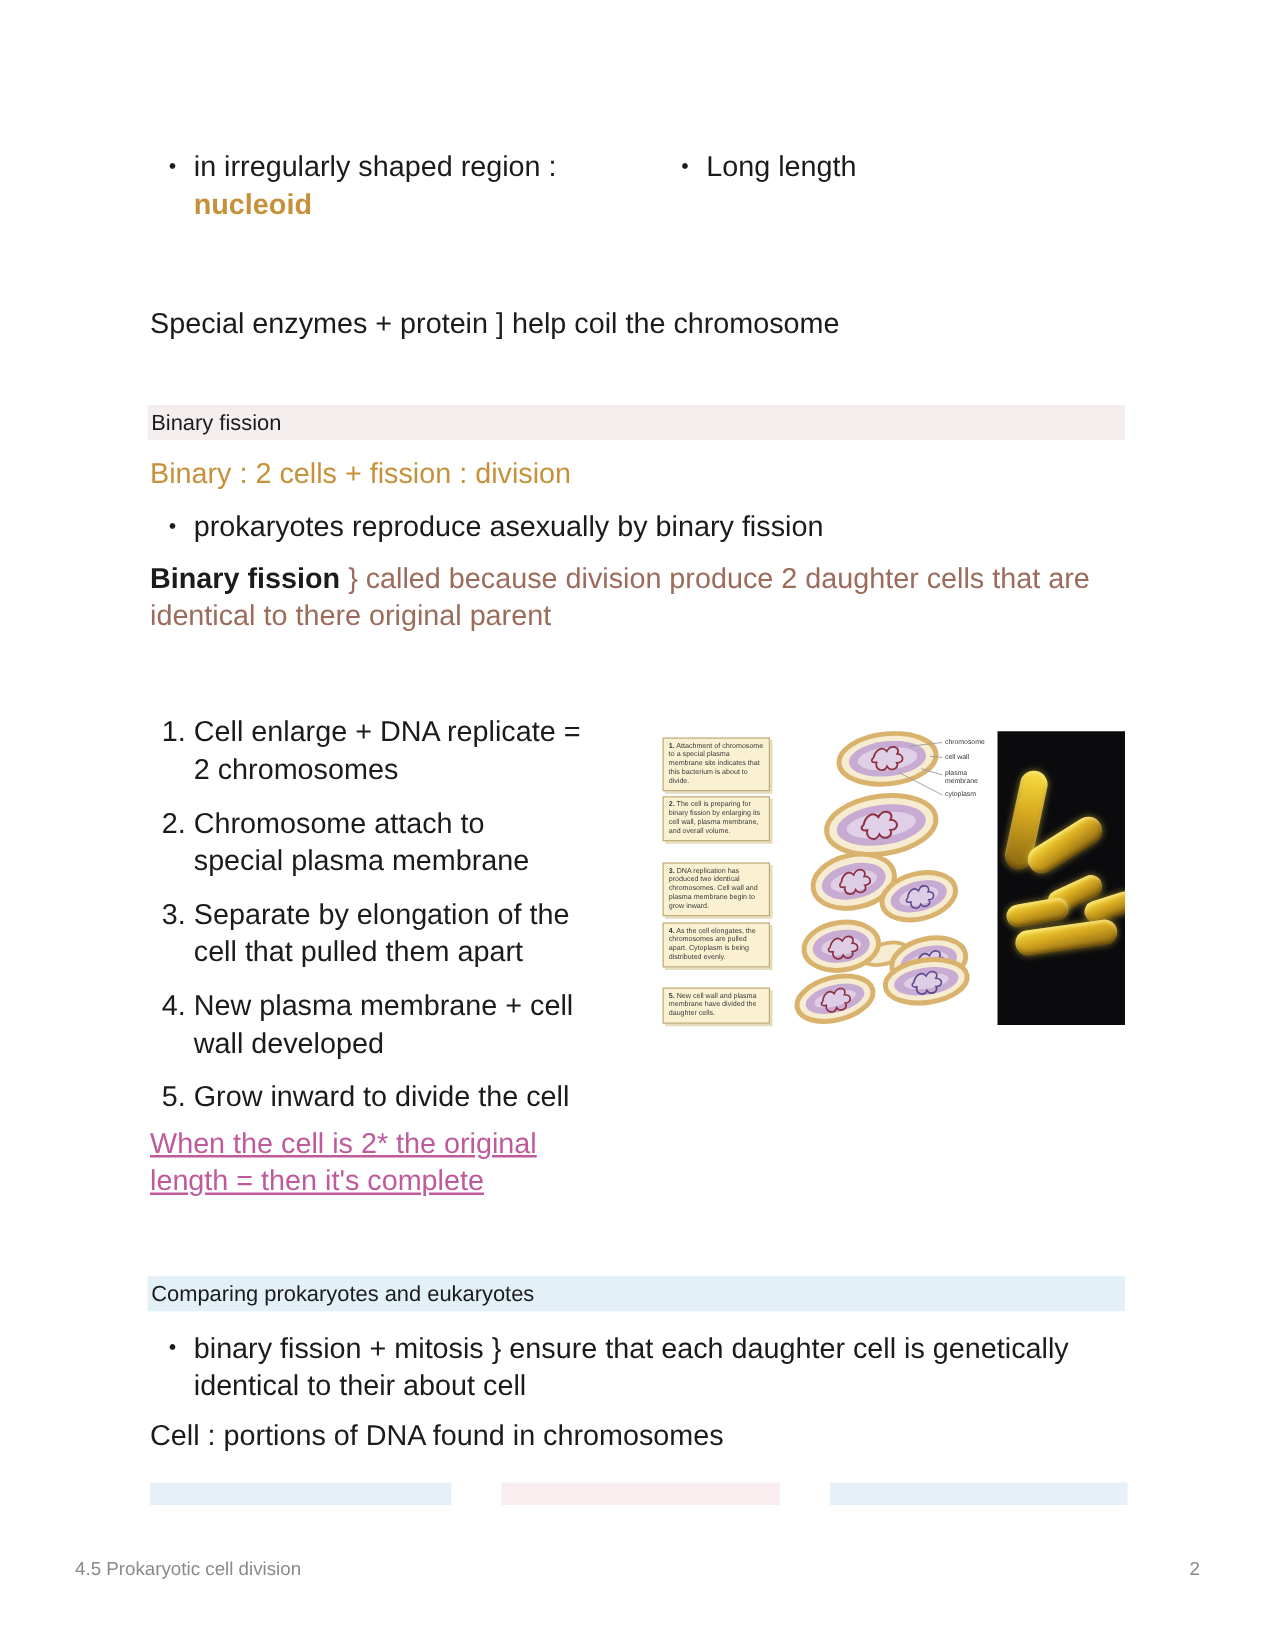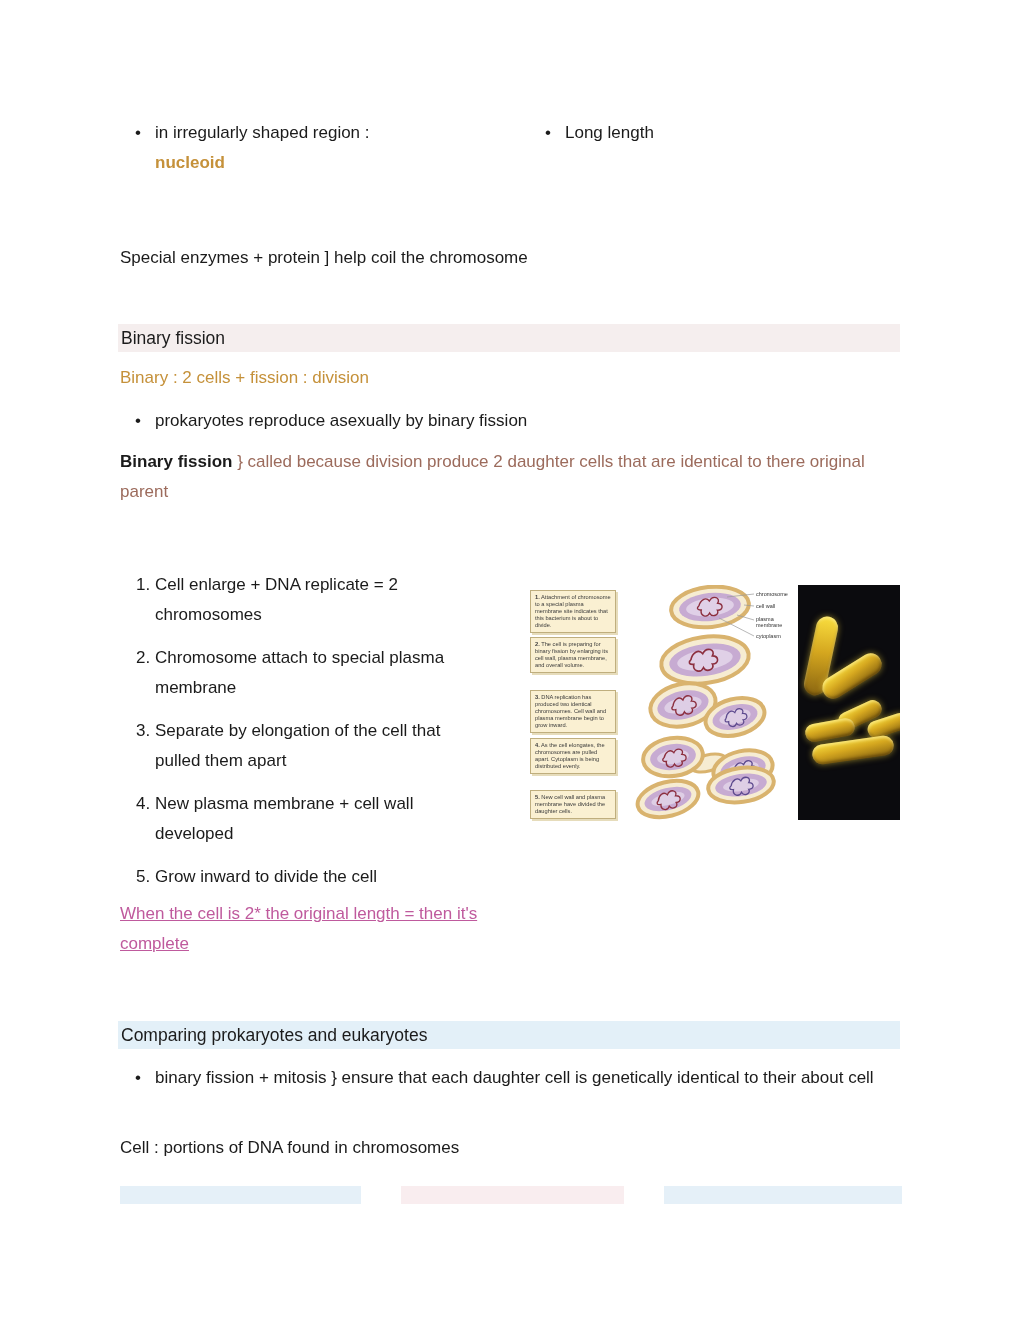--- a/index.html
+++ b/index.html
@@ -1,20 +1,20 @@
 <!DOCTYPE html>
 <html><head>
 <meta charset="utf-8">
 <style>
   html,body{margin:0;padding:0;background:#ffffff;}
   .page{
     position:relative;width:1020px;height:1320px;background:#ffffff;overflow:hidden;
     font-family:"Liberation Sans","DejaVu Sans",sans-serif;color:#1b1b1b;
   }
-  .blk{position:absolute;font-size:17px;line-height:30px;}
+  .blk{position:absolute;font-size:23px;line-height:30px;}
   .bold{font-weight:bold;}
   .gold{color:#c5913a;}
   .rose{color:#9c6b5c;}
   .magenta{color:#bf5a9d;}
   ul.doc{list-style:none;margin:0;padding:0;}
   ul.doc>li{position:relative;padding-left:35px;}
   ul.doc>li+li{margin-top:14px;}
   ul.doc>li::before{content:"\2022";position:absolute;left:15px;top:0;font-size:17px;color:#1b1b1b;}
   ol.doc{margin:0;padding-left:35px;}
   ol.doc>li{margin-bottom:13px;}
@@ -199,14 +199,18 @@
       <li>binary fission + mitosis } ensure that each daughter cell is genetically identical to their about cell</li>
     </ul>
   </div>
 
   <div class="blk" style="left:120px;top:1133px;width:780px;">Cell : portions of DNA found in chromosomes</div>
 
   <div class="bar bar-blue" style="left:120px;width:241px;"></div>
   <div class="bar bar-pink" style="left:401px;width:223px;"></div>
   <div class="bar bar-blue" style="left:664px;width:238px;"></div>
 
+  <div class="footer">
+    <span>4.5 Prokaryotic cell division</span>
+    <span class="pgnum">2</span>
+  </div>
 
 </div>
 
 </body></html>

